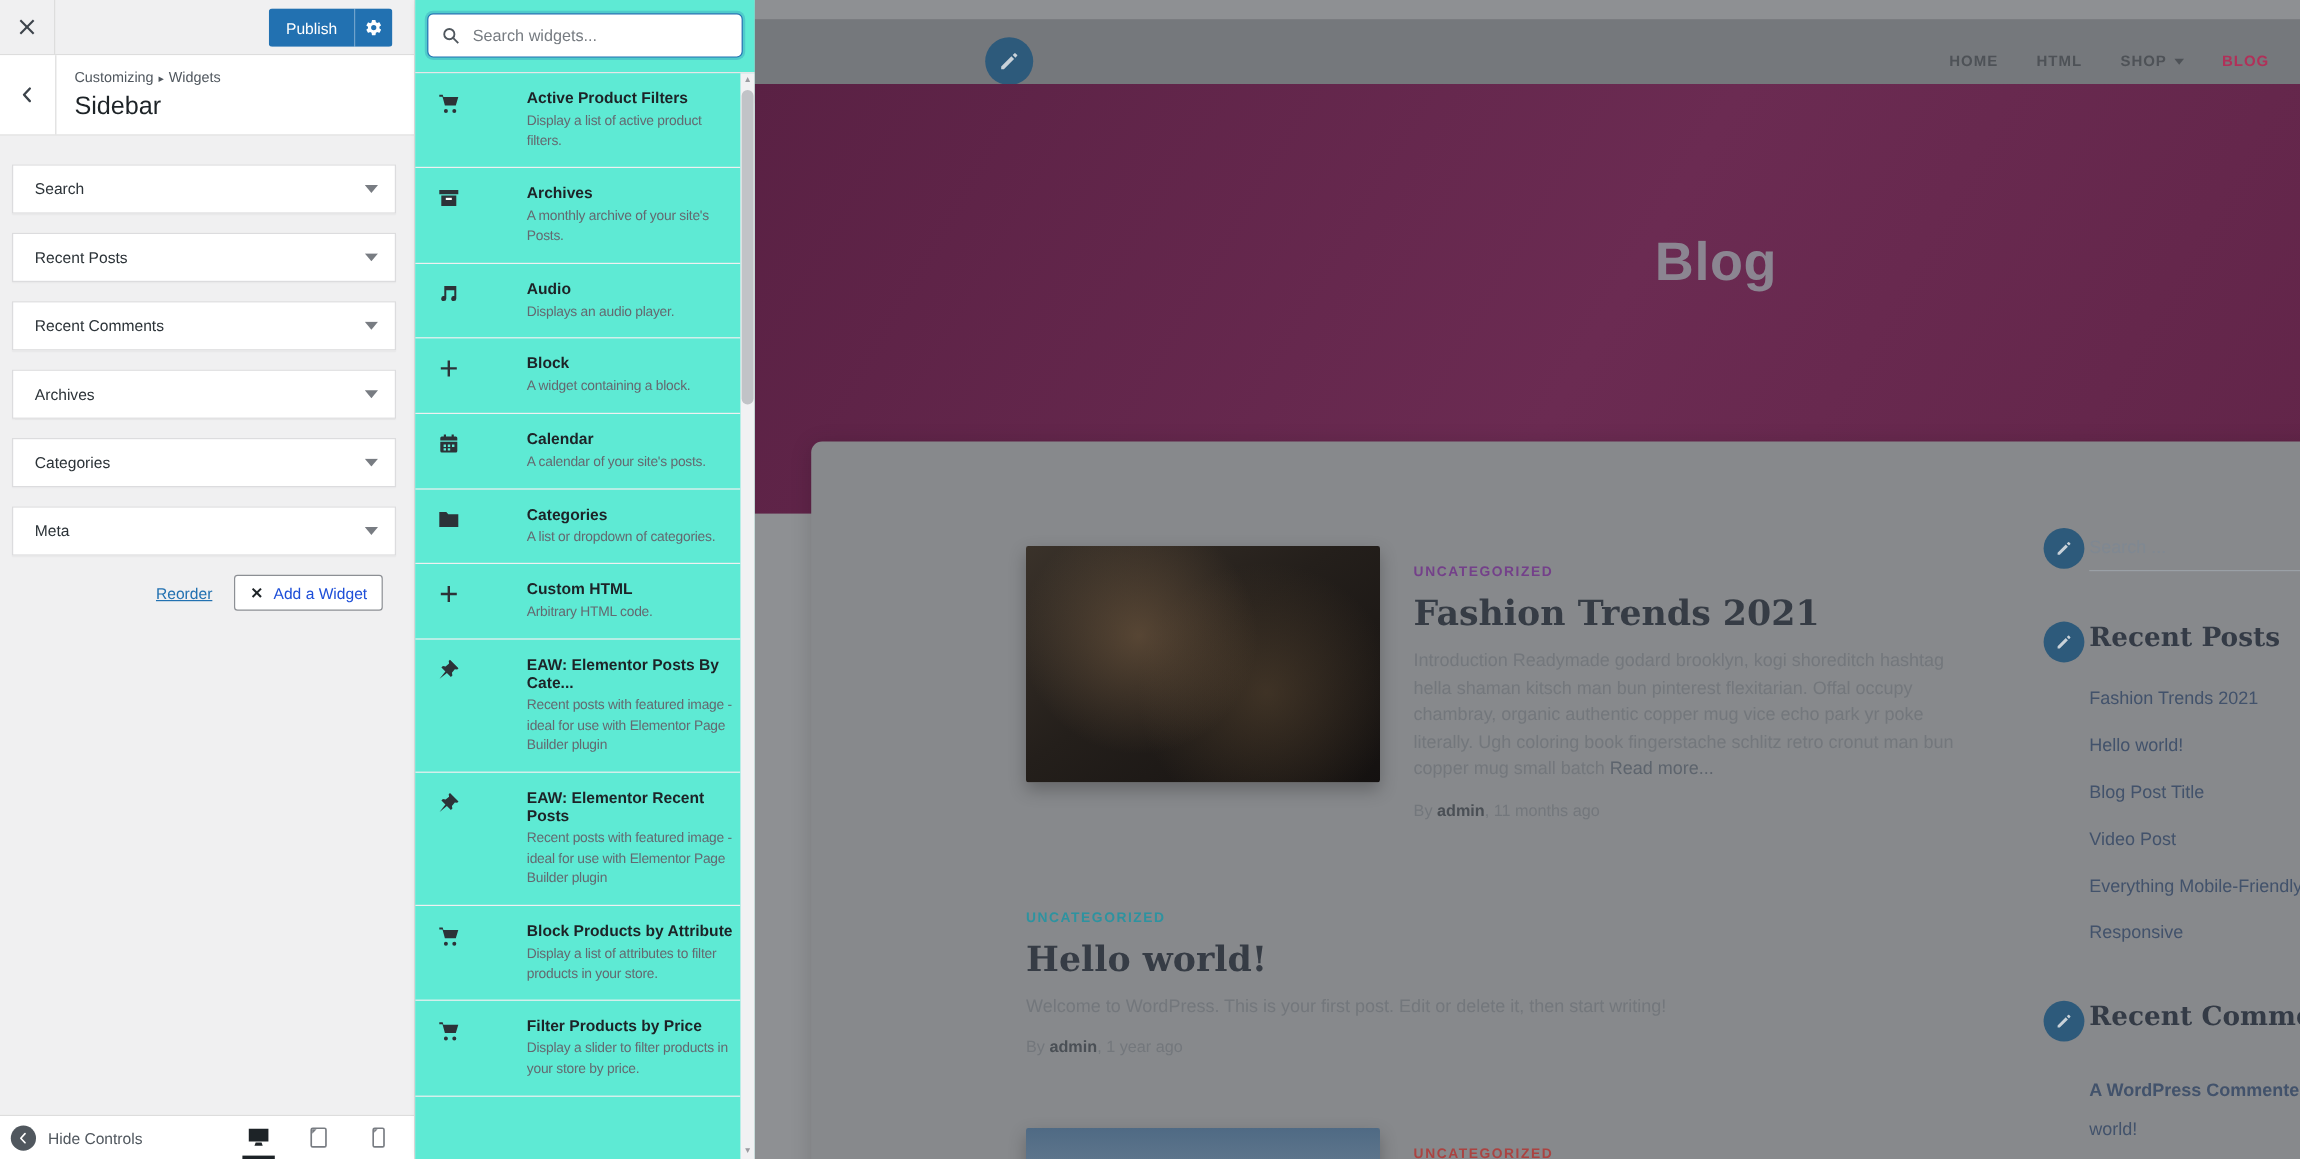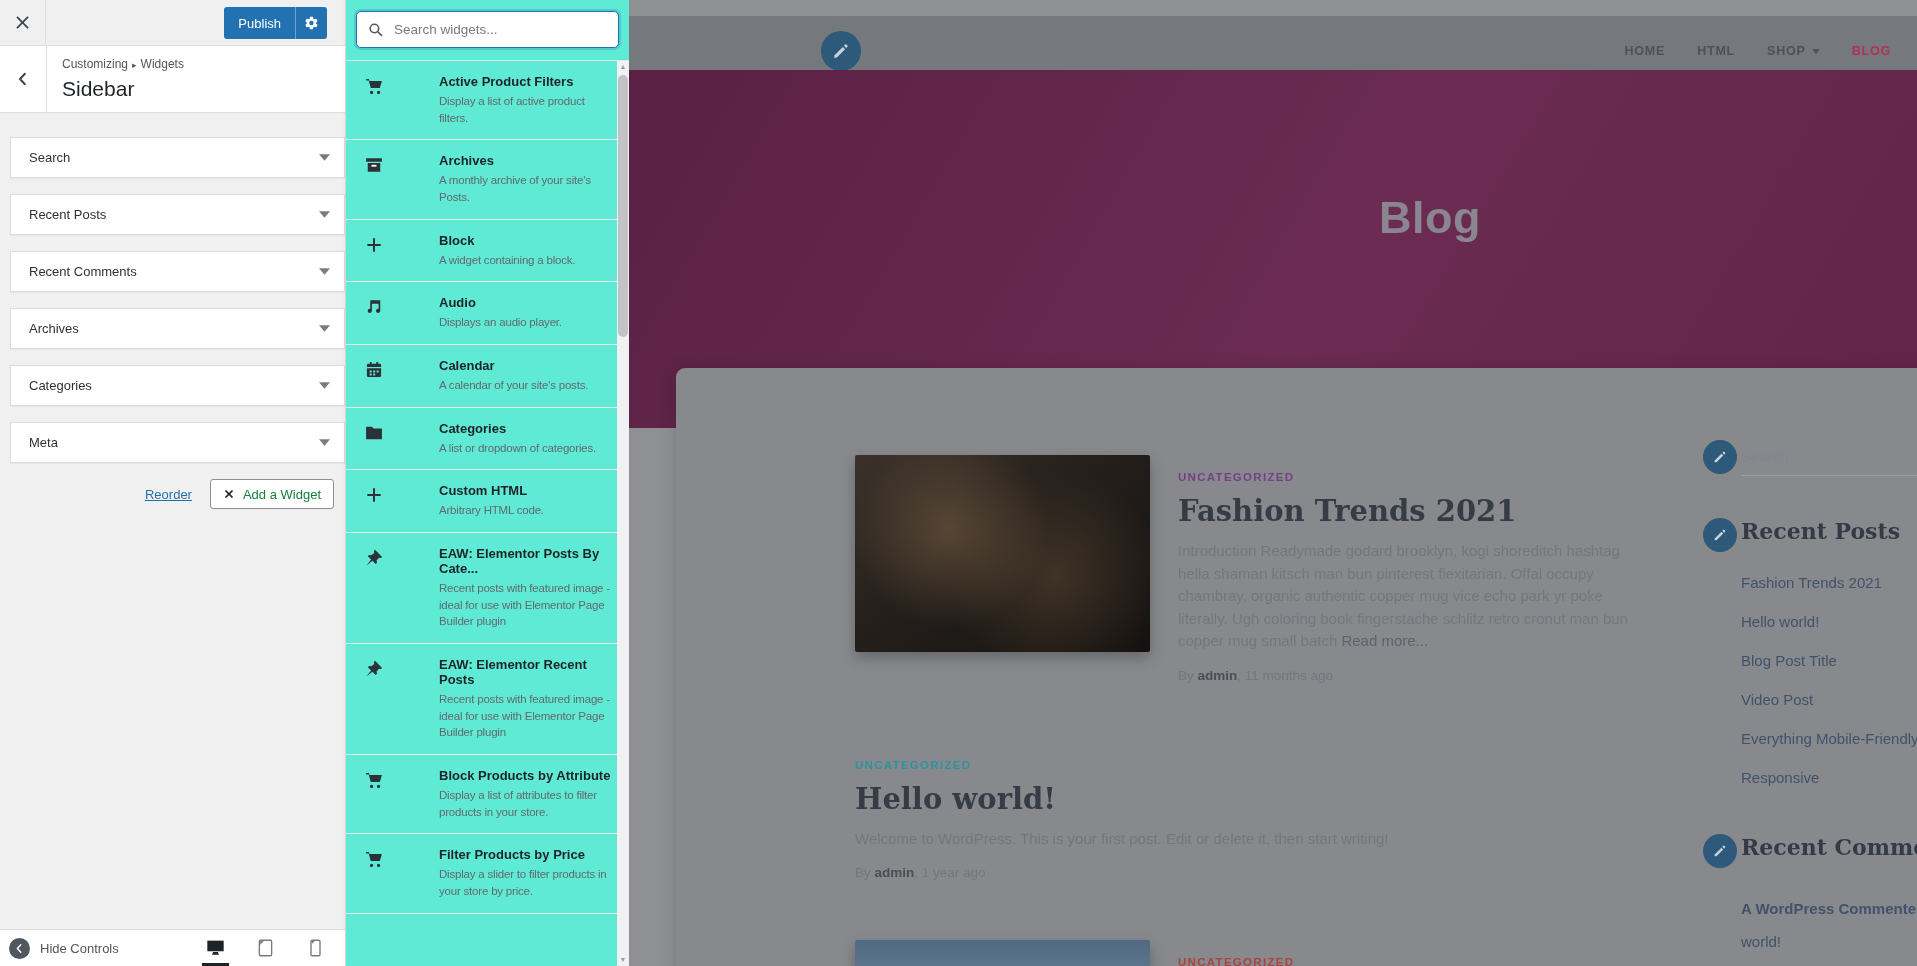--- a/index.html
+++ b/index.html
@@ -20,30 +20,30 @@
   .pubgear-btn{background:var(--accent,#2271b1);border:none;border-left:1px solid rgba(255,255,255,.35);
     width:32px;color:#fff;cursor:pointer;padding:8px;box-sizing:border-box;}
   .crumbrow{position:absolute;left:0;top:46px;width:100%;height:67px;background:#fff;border-bottom:1px solid #ddd;
     box-sizing:border-box;}
   .back-btn{position:absolute;left:0;top:0;width:47px;height:66px;background:transparent;border:none;
     border-right:1px solid #ddd;color:#3c434a;cursor:pointer;padding:21px 14px;box-sizing:border-box;}
   .crumb-txt{position:absolute;left:62px;top:11px;}
   .breadcrumb{font-size:12px;color:#50575e;}
   .breadcrumb .sep{font-size:9px;margin:0 4px;color:#50575e;}
   .panel-title{font-size:21px;font-weight:400;color:#1d2327;margin:6px 0 0 0;}
-  .cust-body{position:absolute;left:0;top:113px;width:100%;bottom:37px;padding:24px 0 0 10px;box-sizing:border-box;}
+  .cust-body{position:absolute;left:0;top:113px;width:100%;bottom:37px;padding:24px 15px 0 10px;box-sizing:border-box;}
   .wcard{height:41px;background:#fff;border:1px solid #dcdcde;box-shadow:0 1px 1px rgba(0,0,0,.04);
     margin-bottom:16px;display:flex;align-items:center;justify-content:space-between;padding:0 14px 0 18px;
     box-sizing:border-box;cursor:pointer;}
   .wcard-label{font-size:13px;color:#2c3338;}
   .wcard-caret{width:11px;height:7px;color:#787c82;}
   .reorder-row{display:flex;align-items:center;justify-content:flex-end;gap:18px;margin-top:16px;padding-right:11px;}
   .reorder-link{font-size:13px;color:var(--accent,#2271b1);text-decoration:underline;cursor:pointer;}
   .addwidget-btn{display:flex;align-items:center;gap:8px;background:#fff;border:1px solid #8c8f94;border-radius:3px;
-    height:30px;padding:0 12px;font-size:13px;color:#15803d;cursor:pointer;font-family:"Liberation Sans",sans-serif;}
+    height:30px;padding:0 12px;font-size:13px;color:#1d4ed8;cursor:pointer;font-family:"Liberation Sans",sans-serif;}
   .addwidget-btn .xi{width:12px;height:12px;color:#1d2327;}
   .cust-footer{position:absolute;left:0;bottom:0;width:100%;height:37px;background:#fff;border-top:1px solid #ddd;
     box-sizing:border-box;display:flex;align-items:center;}
   .hide-controls{display:flex;align-items:center;gap:10px;border:none;background:transparent;cursor:pointer;
     padding:0 0 0 9px;font-size:13px;color:#50575e;font-family:"Liberation Sans",sans-serif;}
   .hc-circle{width:21px;height:21px;border-radius:50%;background:#50575e;color:#fff;padding:4px;box-sizing:border-box;}
   .devices{margin-left:auto;display:flex;align-items:center;gap:27px;padding-right:18px;height:100%;}
   .device{position:relative;width:23px;height:100%;border:none;background:transparent;cursor:pointer;
     color:#787c82;display:flex;align-items:center;justify-content:center;padding:0;}
   .device.active{color:#1d2327;}
@@ -319,41 +319,41 @@
           <div class="pi-txt">
             <div class="pi-title">Archives</div>
             <div class="pi-desc">A monthly archive of your site's Posts.</div>
           </div>
         </div>
 
         <div class="picker-item">
           <div class="pi-icon">
             <span>
               <svg viewBox="0 0 24 24" fill="currentColor">
+                <path d="M7.5 4h12v12.55a2.55 2.55 0 1 1-2-2.49V8.2h-8v8.35a2.55 2.55 0 1 1-2-2.49V4z"></path>
+              </svg>
+            </span>
+          </div>
+          <div class="pi-txt">
+            <div class="pi-title">Audio</div>
+            <div class="pi-desc">Displays an audio player.</div>
+          </div>
+        </div>
+
+        <div class="picker-item">
+          <div class="pi-icon">
+            <span>
+              <svg viewBox="0 0 24 24" fill="currentColor">
                 <path d="M10.8 4h2.4v6.8H20v2.4h-6.8V20h-2.4v-6.8H4v-2.4h6.8V4z"></path>
               </svg>
             </span>
           </div>
           <div class="pi-txt">
             <div class="pi-title">Block</div>
             <div class="pi-desc">A widget containing a block.</div>
-          </div>
-        </div>
-
-        <div class="picker-item">
-          <div class="pi-icon">
-            <span>
-              <svg viewBox="0 0 24 24" fill="currentColor">
-                <path d="M7.5 4h12v12.55a2.55 2.55 0 1 1-2-2.49V8.2h-8v8.35a2.55 2.55 0 1 1-2-2.49V4z"></path>
-              </svg>
-            </span>
-          </div>
-          <div class="pi-txt">
-            <div class="pi-title">Audio</div>
-            <div class="pi-desc">Displays an audio player.</div>
           </div>
         </div>
 
         <div class="picker-item">
           <div class="pi-icon">
             <span>
               <svg viewBox="0 0 24 24" fill="currentColor">
                 <path d="M7 2.5v2H5a1.5 1.5 0 0 0-1.5 1.5v2.5h17V6A1.5 1.5 0 0 0 19 4.5h-2v-2h-2.2v2H9.2v-2H7zM3.5 9.8V19A1.5 1.5 0 0 0 5 20.5h14a1.5 1.5 0 0 0 1.5-1.5V9.8h-17zm3.3 2.7h2.4v2.4H6.8v-2.4zm4.2 0h2.4v2.4h-2.4v-2.4zm4.2 0h2.4v2.4h-2.4v-2.4zM6.8 16.2h2.4v2.4H6.8v-2.4zm4.2 0h2.4v2.4h-2.4v-2.4z"></path>
               </svg>
             </span>

